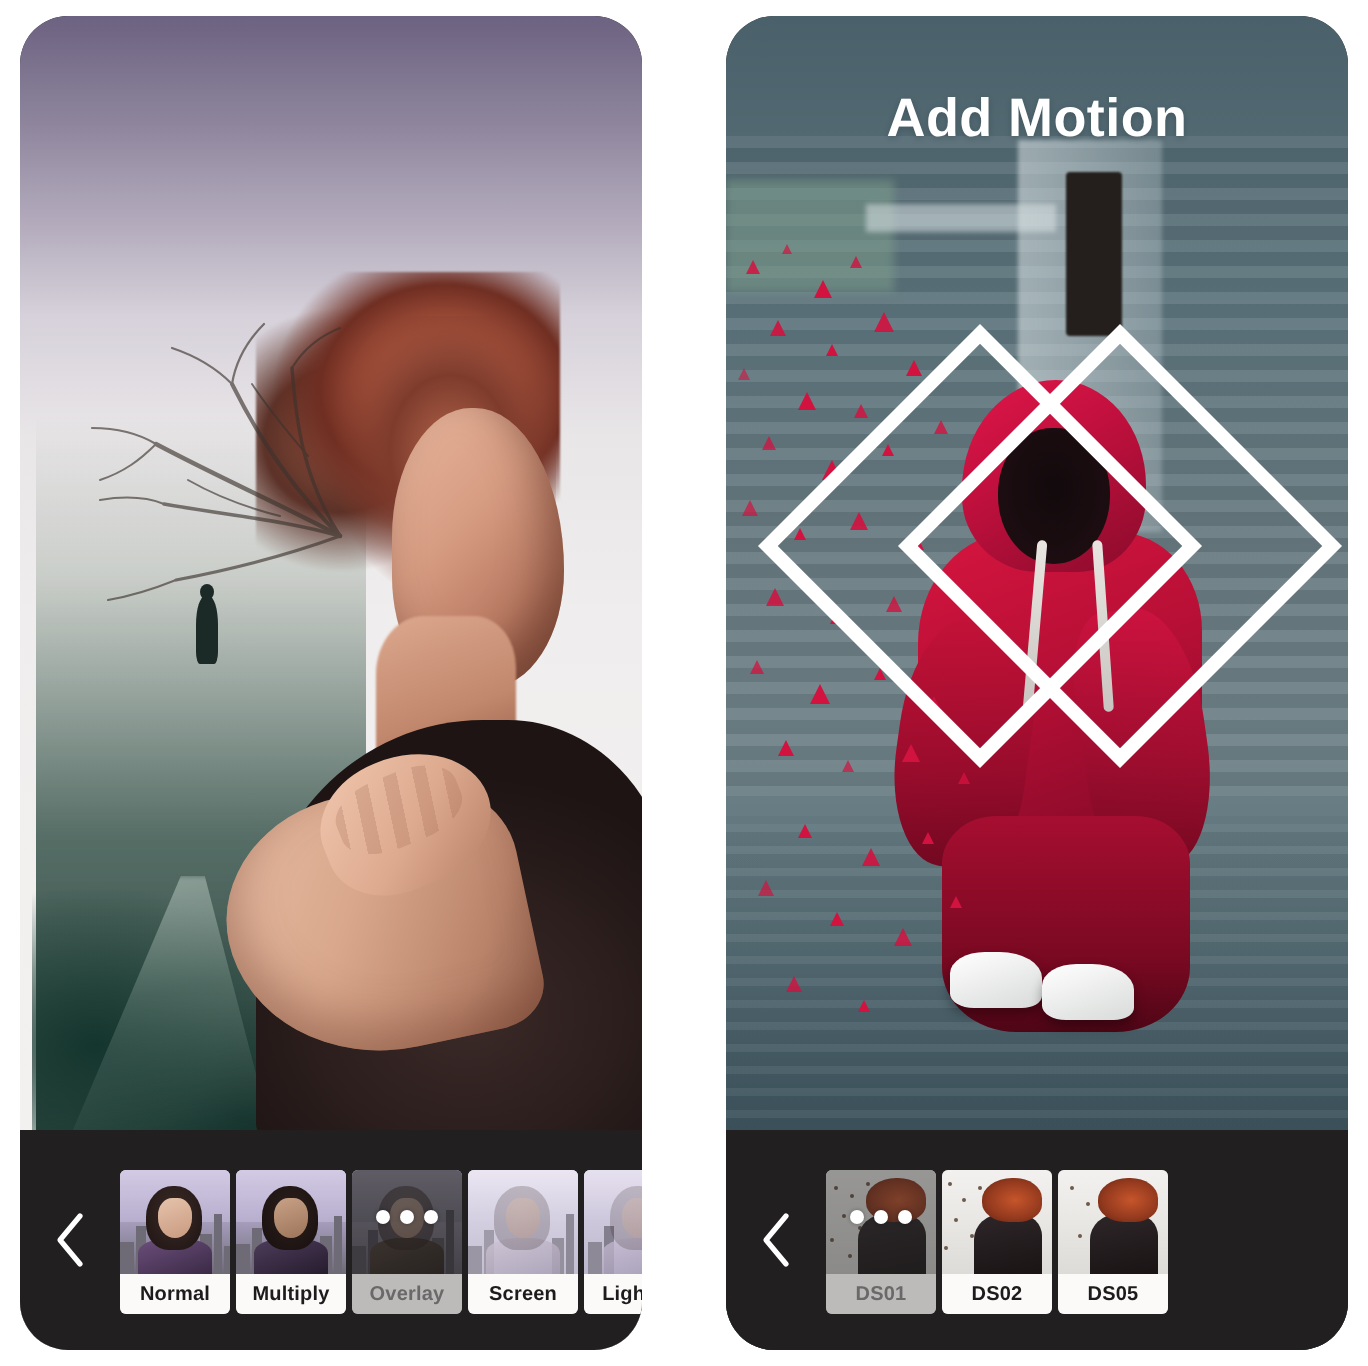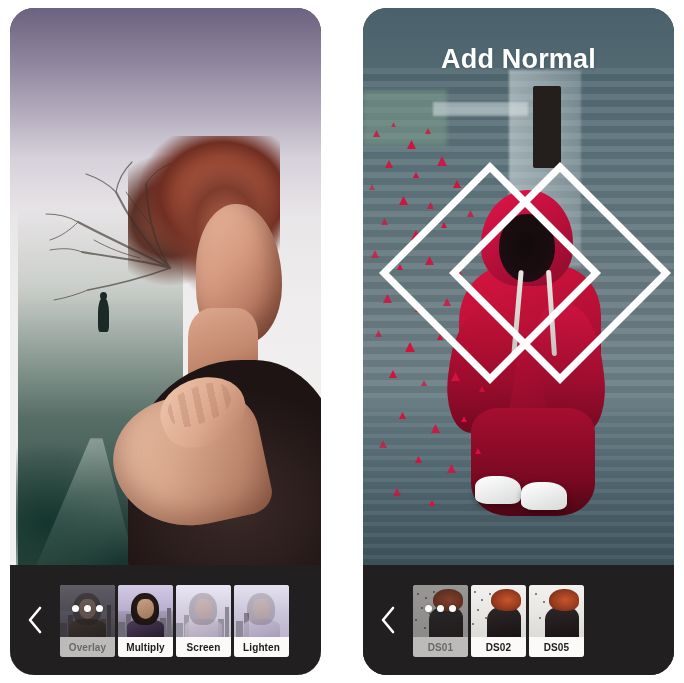--- a/index.html
+++ b/index.html
@@ -461,20 +461,57 @@
           <div class="back-chevron">
             <span>
               <svg width="18" height="30" viewBox="0 0 18 30">
                 <path d="M14 3 L4 15 L14 27" fill="none" stroke="#ffffff" stroke-width="2.6" stroke-linecap="round" stroke-linejoin="round"></path>
               </svg>
             </span>
           </div>
 
           <div class="thumb-strip">
 
+            <div class="thumb">
+              <div class="thumb-art">
+                <div class="bt">
+                    <div class="bt-sky"></div>
+                  <div class="bt-city">
+                    <i style="left:0px;width:7px;height:16px"></i>
+                      <i style="left:8px;width:5px;height:24px"></i>
+                    <i style="left:14px;width:6px;height:12px"></i>
+                      <i style="left:40px;width:6px;height:20px"></i>
+                    <i style="left:47px;width:4px;height:30px"></i>
+                      <i style="left:52px;width:4px;height:14px"></i>
+                  </div>
+                  <div class="bt-torso" style="background:linear-gradient(160deg,#6c4f7c,#3b2a46)"></div>
+                  <div class="bt-head"></div>
+                    <div class="bt-face"></div>
+                </div>
+              </div>
+              <div class="thumb-label">Normal</div>
+            </div>
+
+            <div class="thumb">
+              <div class="thumb-art">
+                <div class="bt">
+                    <div class="bt-sky"></div>
+                  <div class="bt-city">
+                    <i style="left:0px;width:7px;height:15px"></i>
+                      <i style="left:8px;width:5px;height:23px"></i>
+                    <i style="left:42px;width:6px;height:19px"></i>
+                      <i style="left:49px;width:4px;height:29px"></i>
+                  </div>
+                  <div class="bt-torso" style="background:linear-gradient(160deg,#4e3d5c,#261c2e)"></div>
+                  <div class="bt-head" style="background:radial-gradient(ellipse at 50% 40%,#2c1f1c,#18100f)"></div>
+                  <div class="bt-face" style="background:linear-gradient(160deg,#c9a187,#9c7459)"></div>
+                </div>
+              </div>
+              <div class="thumb-label">Multiply</div>
+            </div>
 
             <div class="thumb selected">
               <div class="thumb-art">
                 <div class="bt" style="background:linear-gradient(to bottom,#9a93a6,#5c5763)">
                   <div class="bt-sky" style="background:linear-gradient(to bottom,#8d8797,#6e6a78)"></div>
                   <div class="bt-city">
                     <i style="left:0px;width:7px;height:14px;background:#504c57"></i>
                     <i style="left:8px;width:5px;height:22px;background:#4a4651"></i>
                     <i style="left:14px;width:6px;height:11px;background:#545059"></i>
                     <i style="left:40px;width:6px;height:18px;background:#4d4952"></i>
@@ -484,38 +521,20 @@
                   <div class="bt-head" style="opacity:.55"></div>
                   <div class="bt-face" style="opacity:.5"></div>
                 </div>
               </div>
               <div class="dots">
                 <span></span>
                   <span></span>
                   <span></span>
               </div>
               <div class="thumb-label">Overlay</div>
-            </div>
-
-            <div class="thumb">
-              <div class="thumb-art">
-                <div class="bt">
-                    <div class="bt-sky"></div>
-                  <div class="bt-city">
-                    <i style="left:0px;width:7px;height:15px"></i>
-                      <i style="left:8px;width:5px;height:23px"></i>
-                    <i style="left:42px;width:6px;height:19px"></i>
-                      <i style="left:49px;width:4px;height:29px"></i>
-                  </div>
-                  <div class="bt-torso" style="background:linear-gradient(160deg,#4e3d5c,#261c2e)"></div>
-                  <div class="bt-head" style="background:radial-gradient(ellipse at 50% 40%,#2c1f1c,#18100f)"></div>
-                  <div class="bt-face" style="background:linear-gradient(160deg,#c9a187,#9c7459)"></div>
-                </div>
-              </div>
-              <div class="thumb-label">Multiply</div>
             </div>
 
             <div class="thumb">
               <div class="thumb-art">
                 <div class="bt" style="background:linear-gradient(to bottom,#e2ddec,#c4bed3)">
                   <div class="bt-sky" style="background:linear-gradient(to bottom,#ebe6f2,#d3cee0)"></div>
                   <div class="bt-city">
                     <i style="left:0px;width:7px;height:14px;background:#9b96a4"></i>
                     <i style="left:8px;width:5px;height:22px;background:#a09ba8"></i>
                     <i style="left:42px;width:6px;height:18px;background:#95909e"></i>
@@ -621,21 +640,21 @@
 
       <div class="diamonds">
         <svg viewBox="0 0 311 667" preserveAspectRatio="none">
           <g fill="none" stroke="#ffffff" stroke-width="7" stroke-linejoin="miter">
             <rect x="52" y="190" width="150" height="150" transform="rotate(45 127 265)"></rect>
             <rect x="122" y="190" width="150" height="150" transform="rotate(45 197 265)"></rect>
           </g>
         </svg>
       </div>
 
-      <div class="panel-title">Add Normal</div>
+      <div class="panel-title">Add Motion</div>
 
       <div class="toolbar">
         <div class="toolbar-inner">
           <div class="back-chevron">
             <span>
               <svg width="18" height="30" viewBox="0 0 18 30">
                 <path d="M14 3 L4 15 L14 27" fill="none" stroke="#ffffff" stroke-width="2.6" stroke-linecap="round" stroke-linejoin="round"></path>
               </svg>
             </span>
           </div>

